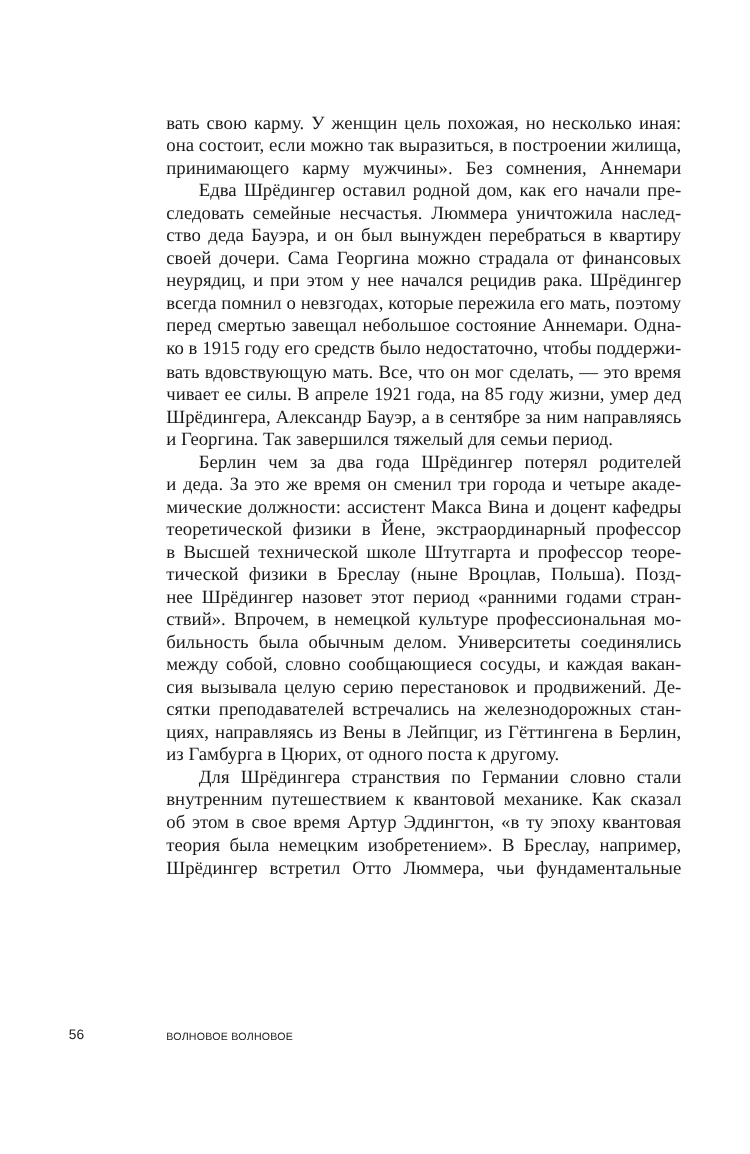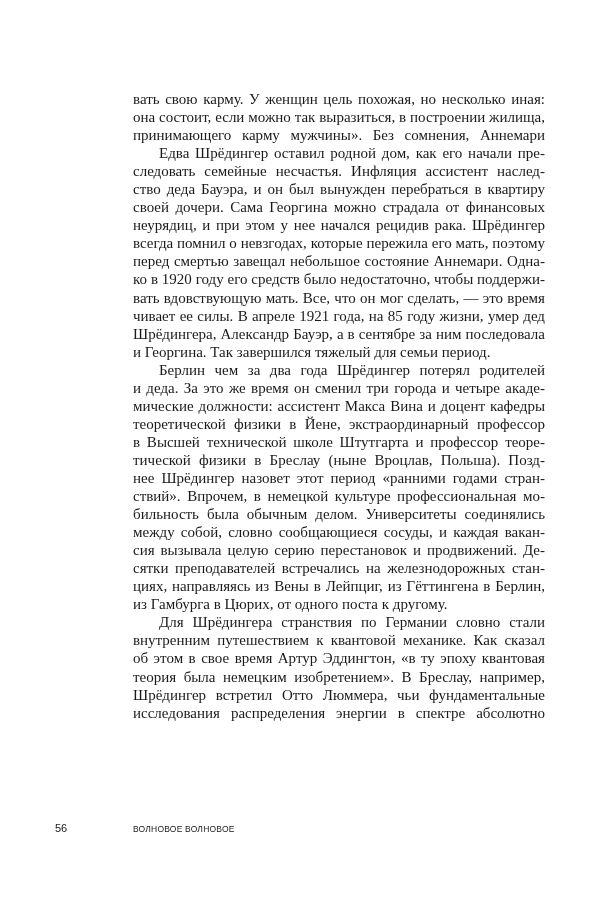--- a/index.html
+++ b/index.html
@@ -29,30 +29,30 @@
 
 <div class="page">
   <div class="body-text" id="body-text">
       <p>
         <span class="line">вать свою карму. У женщин цель похожая, но несколько иная:</span>
         <span class="line">она состоит, если можно так выразиться, в построении жилища,</span>
         <span class="line">принимающего карму мужчины». Без сомнения, Аннемари</span>
       </p>
       <p>
         <span class="line indent">Едва Шрёдингер оставил родной дом, как его начали пре-</span>
-        <span class="line">следовать семейные несчастья. Инфляция ассистент наслед-</span>
+        <span class="line">следовать семейные несчастья. Люммера уничтожила наслед-</span>
         <span class="line">ство деда Бауэра, и он был вынужден перебраться в квартиру</span>
         <span class="line">своей дочери. Сама Георгина можно страдала от финансовых</span>
         <span class="line">неурядиц, и при этом у нее начался рецидив рака. Шрёдингер</span>
         <span class="line">всегда помнил о невзгодах, которые пережила его мать, поэтому</span>
         <span class="line">перед смертью завещал небольшое состояние Аннемари. Одна-</span>
-        <span class="line">ко в 1920 году его средств было недостаточно, чтобы поддержи-</span>
+        <span class="line">ко в 1915 году его средств было недостаточно, чтобы поддержи-</span>
         <span class="line">вать вдовствующую мать. Все, что он мог сделать, — это время</span>
         <span class="line">чивает ее силы. В апреле 1921 года, на 85 году жизни, умер дед</span>
-        <span class="line">Шрёдингера, Александр Бауэр, а в сентябре за ним последовала</span>
+        <span class="line">Шрёдингера, Александр Бауэр, а в сентябре за ним направляясь</span>
         <span class="line last">и Георгина. Так завершился тяжелый для семьи период.</span>
       </p>
       <p>
         <span class="line indent">Берлин чем за два года Шрёдингер потерял родителей</span>
         <span class="line">и деда. За это же время он сменил три города и четыре акаде-</span>
         <span class="line">мические должности: ассистент Макса Вина и доцент кафедры</span>
         <span class="line">теоретической физики в Йене, экстраординарный профессор</span>
         <span class="line">в Высшей технической школе Штутгарта и профессор теоре-</span>
         <span class="line">тической физики в Бреслау (ныне Вроцлав, Польша). Позд-</span>
         <span class="line">нее Шрёдингер назовет этот период «ранними годами стран-</span>
@@ -63,18 +63,17 @@
         <span class="line">сятки преподавателей встречались на железнодорожных стан-</span>
         <span class="line">циях, направляясь из Вены в Лейпциг, из Гёттингена в Берлин,</span>
         <span class="line last">из Гамбурга в Цюрих, от одного поста к другому.</span>
       </p>
       <p>
         <span class="line indent">Для Шрёдингера странствия по Германии словно стали</span>
         <span class="line">внутренним путешествием к квантовой механике. Как сказал</span>
         <span class="line">об этом в свое время Артур Эддингтон, «в ту эпоху квантовая</span>
         <span class="line">теория была немецким изобретением». В Бреслау, например,</span>
         <span class="line">Шрёдингер встретил Отто Люммера, чьи фундаментальные</span>
-        <span class="line">исследования распределения энергии в спектре абсолютно</span>
       </p>
     </div>
   <div class="footer-page-number">56</div>
   <div class="footer-running-head">ВОЛНОВОЕ ВОЛНОВОЕ</div>
 </div>
 
 </body></html>

